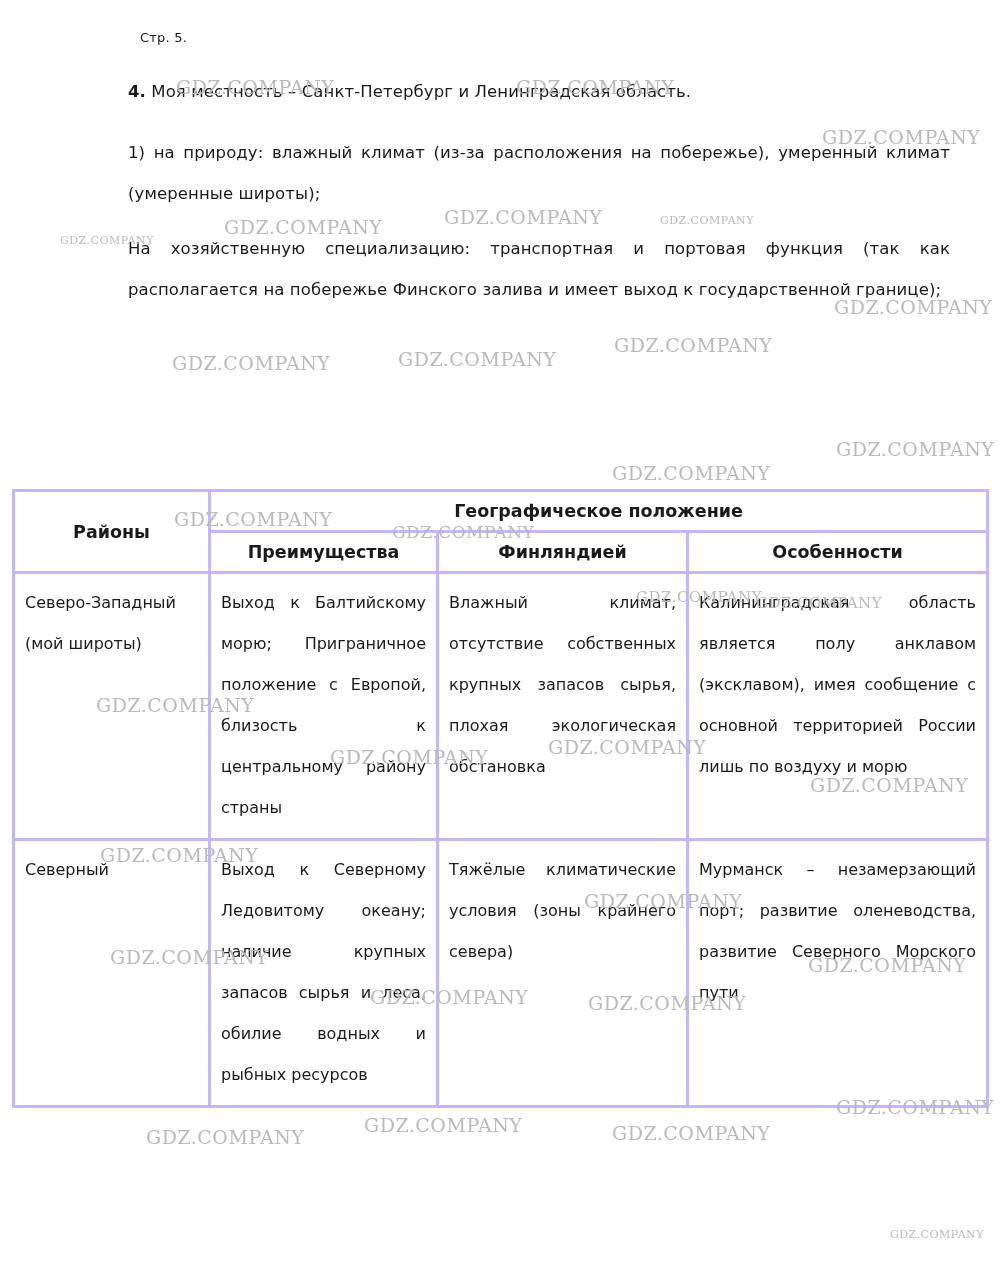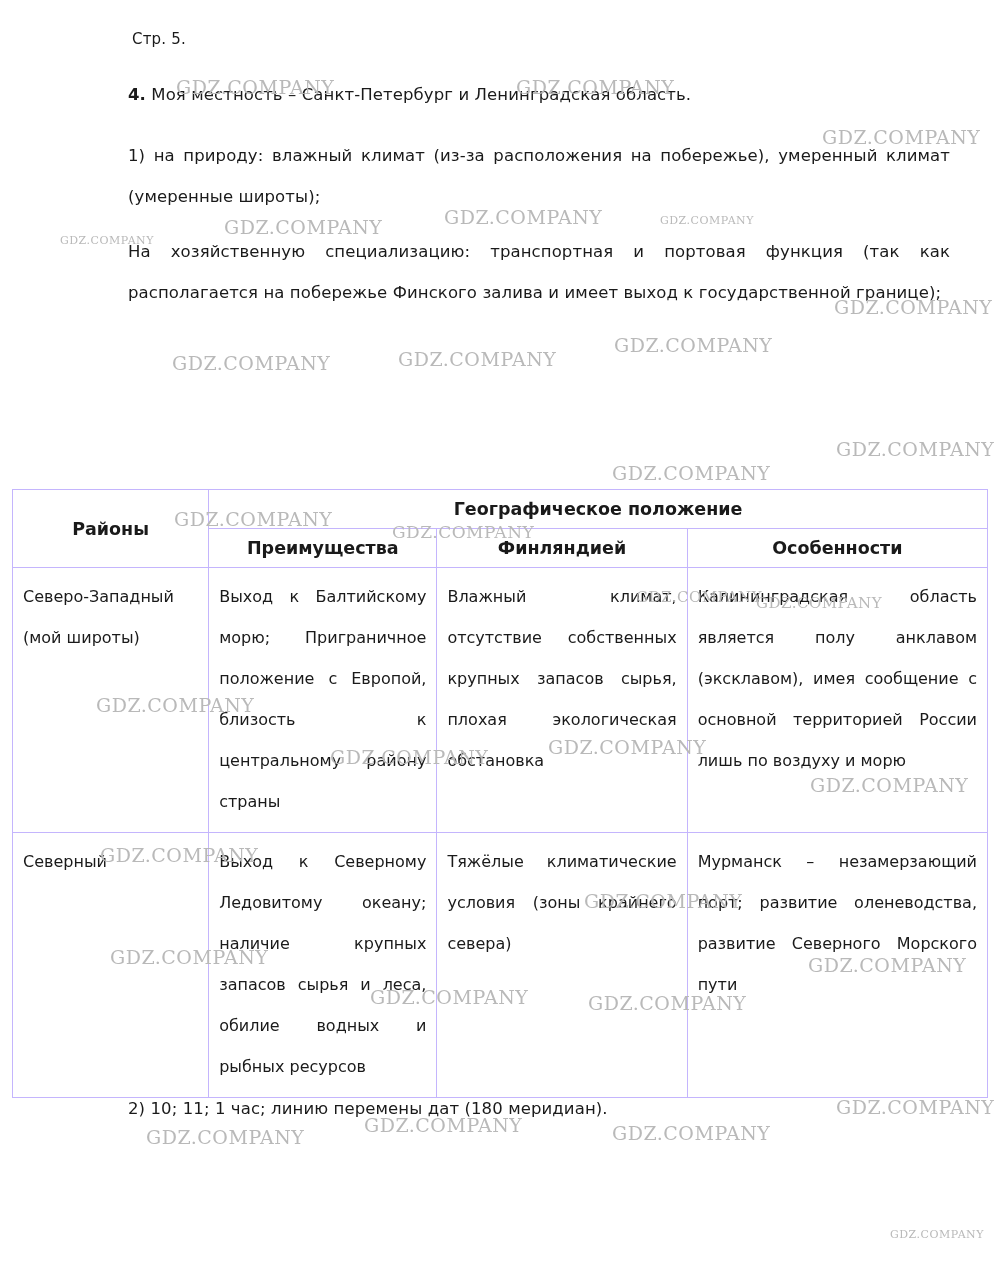--- a/index.html
+++ b/index.html
@@ -21,23 +21,23 @@
     height: 1280px;
     box-sizing: border-box;
   }
   .content {
     position: absolute;
     left: 128px;
     top: 30px;
     width: 822px;
   }
   .line-head {
-    font-size: 15px;
+    font-size: 13px;
     letter-spacing: 0.2px;
-    margin: 0 0 0 4px;
+    margin: 0 0 0 12px;
   }
   .para {
     font-size: 16.5px;
     line-height: 41px;
     text-align: justify;
     margin: 0;
     letter-spacing: 0.1px;
   }
   .para.nojust { text-align: left; }
   .spacer-14 { height: 14px; }
@@ -51,21 +51,21 @@
     left: 12px;
     top: 489px;
     width: 976px;
   }
   table.geo {
     border-collapse: collapse;
     width: 976px;
     table-layout: fixed;
   }
   table.geo td, table.geo th {
-    border: 1px solid #c4b5fd;
+    border: 3px solid #c4b5fd;
     vertical-align: top;
     padding: 8px 10px 10px 10px;
     font-size: 16px;
     line-height: 41px;
     font-weight: normal;
     text-align: justify;
   }
   table.geo th.hdr-center {
     text-align: center;
     font-weight: bold;
@@ -155,21 +155,20 @@
         <td>Тяжёлые климатические условия (зоны крайнего севера)</td>
         <td>Мурманск – незамерзающий порт; развитие оленеводства, развитие Северного Морского пути</td>
       </tr>
     </tbody>
       </table>
   </div>
 
   <div class="bottom">
     <div class="spacer-14"></div>
     <div class="spacer-14"></div>
-    <div class="para nojust">2) 10; 11; 1 час; линию перемены дат (180 меридиан).</div>
   </div>
 
   <div id="watermark-layer">
       <div class="wm" style="left: 176px; top: 76px; font-size: 19px;">GDZ.COMPANY</div>
       <div class="wm" style="left: 516px; top: 76px; font-size: 19px;">GDZ.COMPANY</div>
       <div class="wm" style="left: 822px; top: 126px; font-size: 19px;">GDZ.COMPANY</div>
       <div class="wm" style="left: 224px; top: 216px; font-size: 19px;">GDZ.COMPANY</div>
       <div class="wm" style="left: 444px; top: 206px; font-size: 19px;">GDZ.COMPANY</div>
       <div class="wm" style="left: 660px; top: 214px; font-size: 11px;">GDZ.COMPANY</div>
       <div class="wm" style="left: 60px; top: 234px; font-size: 11px;">GDZ.COMPANY</div>

